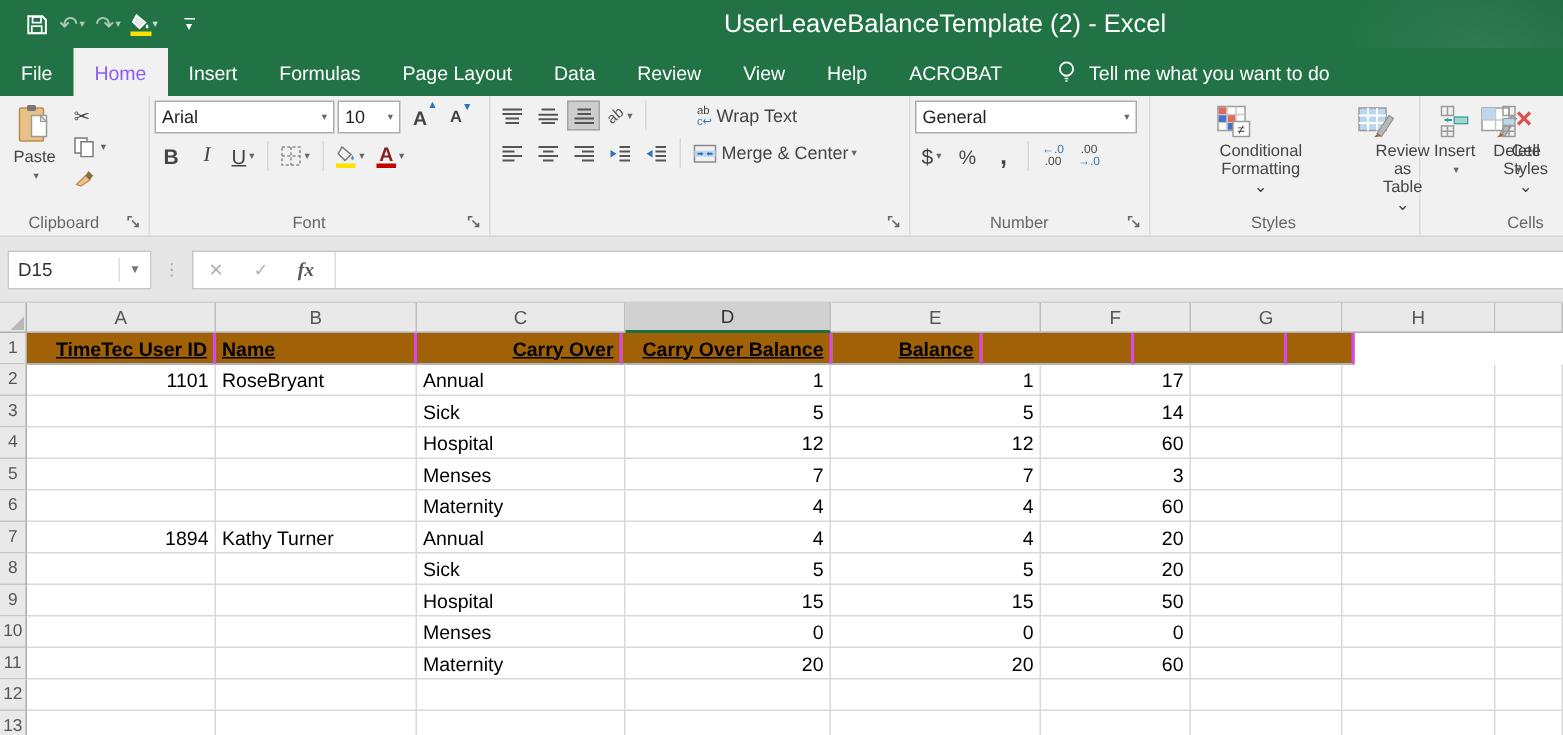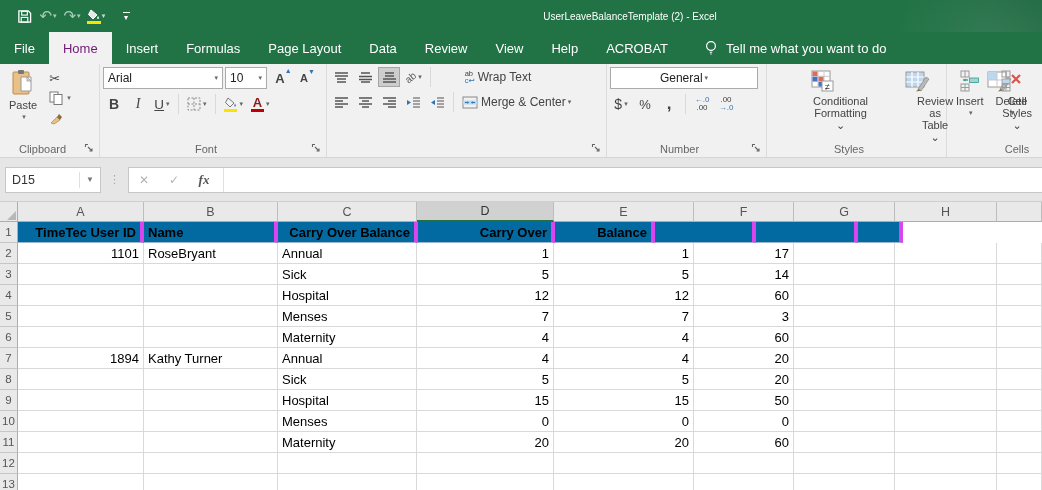--- a/index.html
+++ b/index.html
@@ -15,28 +15,28 @@
     pointer-events:none; }
   .qat { display:flex; align-items:center; gap:4px; padding-left:14px; z-index:2; }
   .qat-btn { display:flex; align-items:center; justify-content:center; height:24px; min-width:20px;
     color:#fff; font-size:15px; cursor:default; }
   .qat-btn .muted { opacity:.62; }
   .qat-caret { font-size:7px; opacity:.75; margin-left:1px; }
   .qat-custom { display:flex; flex-direction:column; align-items:center; line-height:5px; margin-left:6px; }
   .qat-custom .bar { width:7px; border-top:1.5px solid #fff; margin-bottom:2px; }
   .qat-custom .car { font-size:8px; }
   .win-title { position:absolute; left:630px; transform:translateX(-50%);
-    font-size:10px; color:#fff; white-space:nowrap; z-index:1; }
+    font-size:17px; color:#fff; white-space:nowrap; z-index:1; }
   .fillqat { display:flex; flex-direction:column; align-items:center; }
   .fillqat .swatch { width:14px; height:3px; margin-top:1px; }
 
   
   .tabrow { height:32px; background:#217346; display:flex; align-items:stretch; }
   .tab { display:flex; align-items:center; padding:0 14px; color:#fff; font-size:13px; cursor:default; }
-  .tab.active { background:#f1f1f1; color:#701a75; }
+  .tab.active { background:#f1f1f1; color:#8b5cf6; }
   .tellme { display:flex; align-items:center; gap:8px; color:#fff; font-size:13px; margin-left:22px; }
 
   
   .ribbon { height:94px; background:#f1f1f1; display:flex; border-bottom:1px solid #d5d5d5; }
   .group { position:relative; border-right:1px solid #dcdcdc; padding:3px 3px 17px 3px; flex:none; }
   .glabel { position:absolute; bottom:2px; left:0; right:14px; text-align:center;
     font-size:11px; color:#666; white-space:nowrap; }
   .launcher { position:absolute; bottom:3px; right:4px; width:11px; height:11px; }
   .rows2 { display:flex; flex-direction:column; gap:5px; }
   .rrow { display:flex; align-items:center; gap:2px; }
@@ -50,21 +50,21 @@
   .bigbtn { display:flex; flex-direction:column; align-items:center; justify-content:flex-start;
     gap:2px; padding:2px 6px; color:#444; font-size:11px; }
   .bigbtn .l2 { line-height:12px; text-align:center;margin-left:37px; }
   .clip-wrap { display:flex; gap:4px; }
   .clip-col { display:flex; flex-direction:column; gap:2px; padding-top:2px; }
   .smallbtn { display:flex; align-items:center; height:18px; gap:2px; padding:0 2px; color:#444; }
   .styles-wrap { display:flex; }
   .cells-wrap { display:flex; }
 
   .fontname { width:120px; } .fontsize { width:42px; }
-  .numfmt { width:148px;justify-content:center; }
+  .numfmt { width:148px; }
 
   .letterB { font-weight:bold; font-size:14px; }
   .letterI { font-style:italic; font-family:"Liberation Serif",serif; font-size:14px; }
   .letterU { text-decoration:underline; font-size:13.5px; }
   .fontA { font-weight:bold; font-size:13px; line-height:11px; display:flex; flex-direction:column; align-items:center; }
   .swatchbar { width:13px; height:3px; margin-top:1px; }
   .grow-sz { position:relative; font-size:13px; font-weight:bold; }
   .grow-sz .tri { position:absolute; top:-4px; right:-7px; font-size:7px; color:#2e75b6; }
   .deci { display:flex; flex-direction:column; align-items:center; font-size:8px; line-height:8px; color:#444; }
   .deci .blue { color:#2e75b6; }
@@ -93,21 +93,21 @@
     border-left:9px solid transparent; border-bottom:9px solid #b8b8b8; }
   .colh { height:20px; background:#e9e9e9; border-right:1px solid #bdbdbd; border-bottom:1px solid #adadad;
     display:flex; align-items:center; justify-content:center; font-size:12.5px; color:#555; flex:none; }
   .colh.sel { background:#d1d1d1; border-bottom:2px solid #1f7145; color:#333; }
   .rowh { width:18px; background:#e9e9e9; border-right:1px solid #adadad; border-bottom:1px solid #c6c6c6;
     display:flex; align-items:center; justify-content:center; font-size:11.5px; color:#555; flex:none; }
   .cell { height:21px; border-right:1px solid #d9d9d9; border-bottom:1px solid #d9d9d9;
     font-size:13px; color:#000; padding:0 4px; display:flex; align-items:center;
     white-space:nowrap; overflow:hidden; flex:none; }
   .grid-row { height:21px; }
-  .row1 .cell { background:#0369a1; font-weight:bold; border-bottom:1px solid #9eb6ce; border-right:4px solid #d946ef; }
+  .row1 .cell { background:#a16207; font-weight:bold; border-bottom:1px solid #9eb6ce; border-right:2px solid #d946ef;text-decoration:underline; }
   .al-r { justify-content:flex-end; } .al-l { justify-content:flex-start; }
 </style>
 </head>
 <body>
 
 <div class="titlebar">
   <div class="qat">
     <div class="qat-btn">
       <svg width="15" height="15" viewBox="0 0 16 16">
         <path d="M2 2 h10 l2.5 2.5 V14 H2 Z" fill="none" stroke="#fff" stroke-width="1.4"></path>
@@ -484,22 +484,22 @@
       <div class="colh" style="width: 140px;">E</div>
       <div class="colh" style="width: 100px;">F</div>
       <div class="colh" style="width: 101px;">G</div>
       <div class="colh" style="width: 102px;">H</div>
       <div class="colh" style="width: 45px;"></div>
     </div>
     <div class="grid-row row1">
       <div class="rowh">1</div>
       <div class="cell al-r" style="width: 126px;">TimeTec User ID</div>
       <div class="cell al-l" style="width: 134px;">Name</div>
+      <div class="cell al-r" style="width: 137px;">Carry Over</div>
       <div class="cell al-r" style="width: 140px;">Carry Over Balance</div>
-      <div class="cell al-r" style="width: 137px;">Carry Over</div>
       <div class="cell al-r" style="width: 100px;">Balance</div>
       <div class="cell al-l" style="width: 101px;"></div>
       <div class="cell al-l" style="width: 102px;"></div>
       <div class="cell al-l" style="width: 45px;"></div>
     </div>
     <div class="grid-row">
       <div class="rowh">2</div>
       <div class="cell al-r" style="width: 126px;">1101</div>
       <div class="cell al-l" style="width: 134px;">RoseBryant</div>
       <div class="cell al-l" style="width: 139px;">Annual</div>

